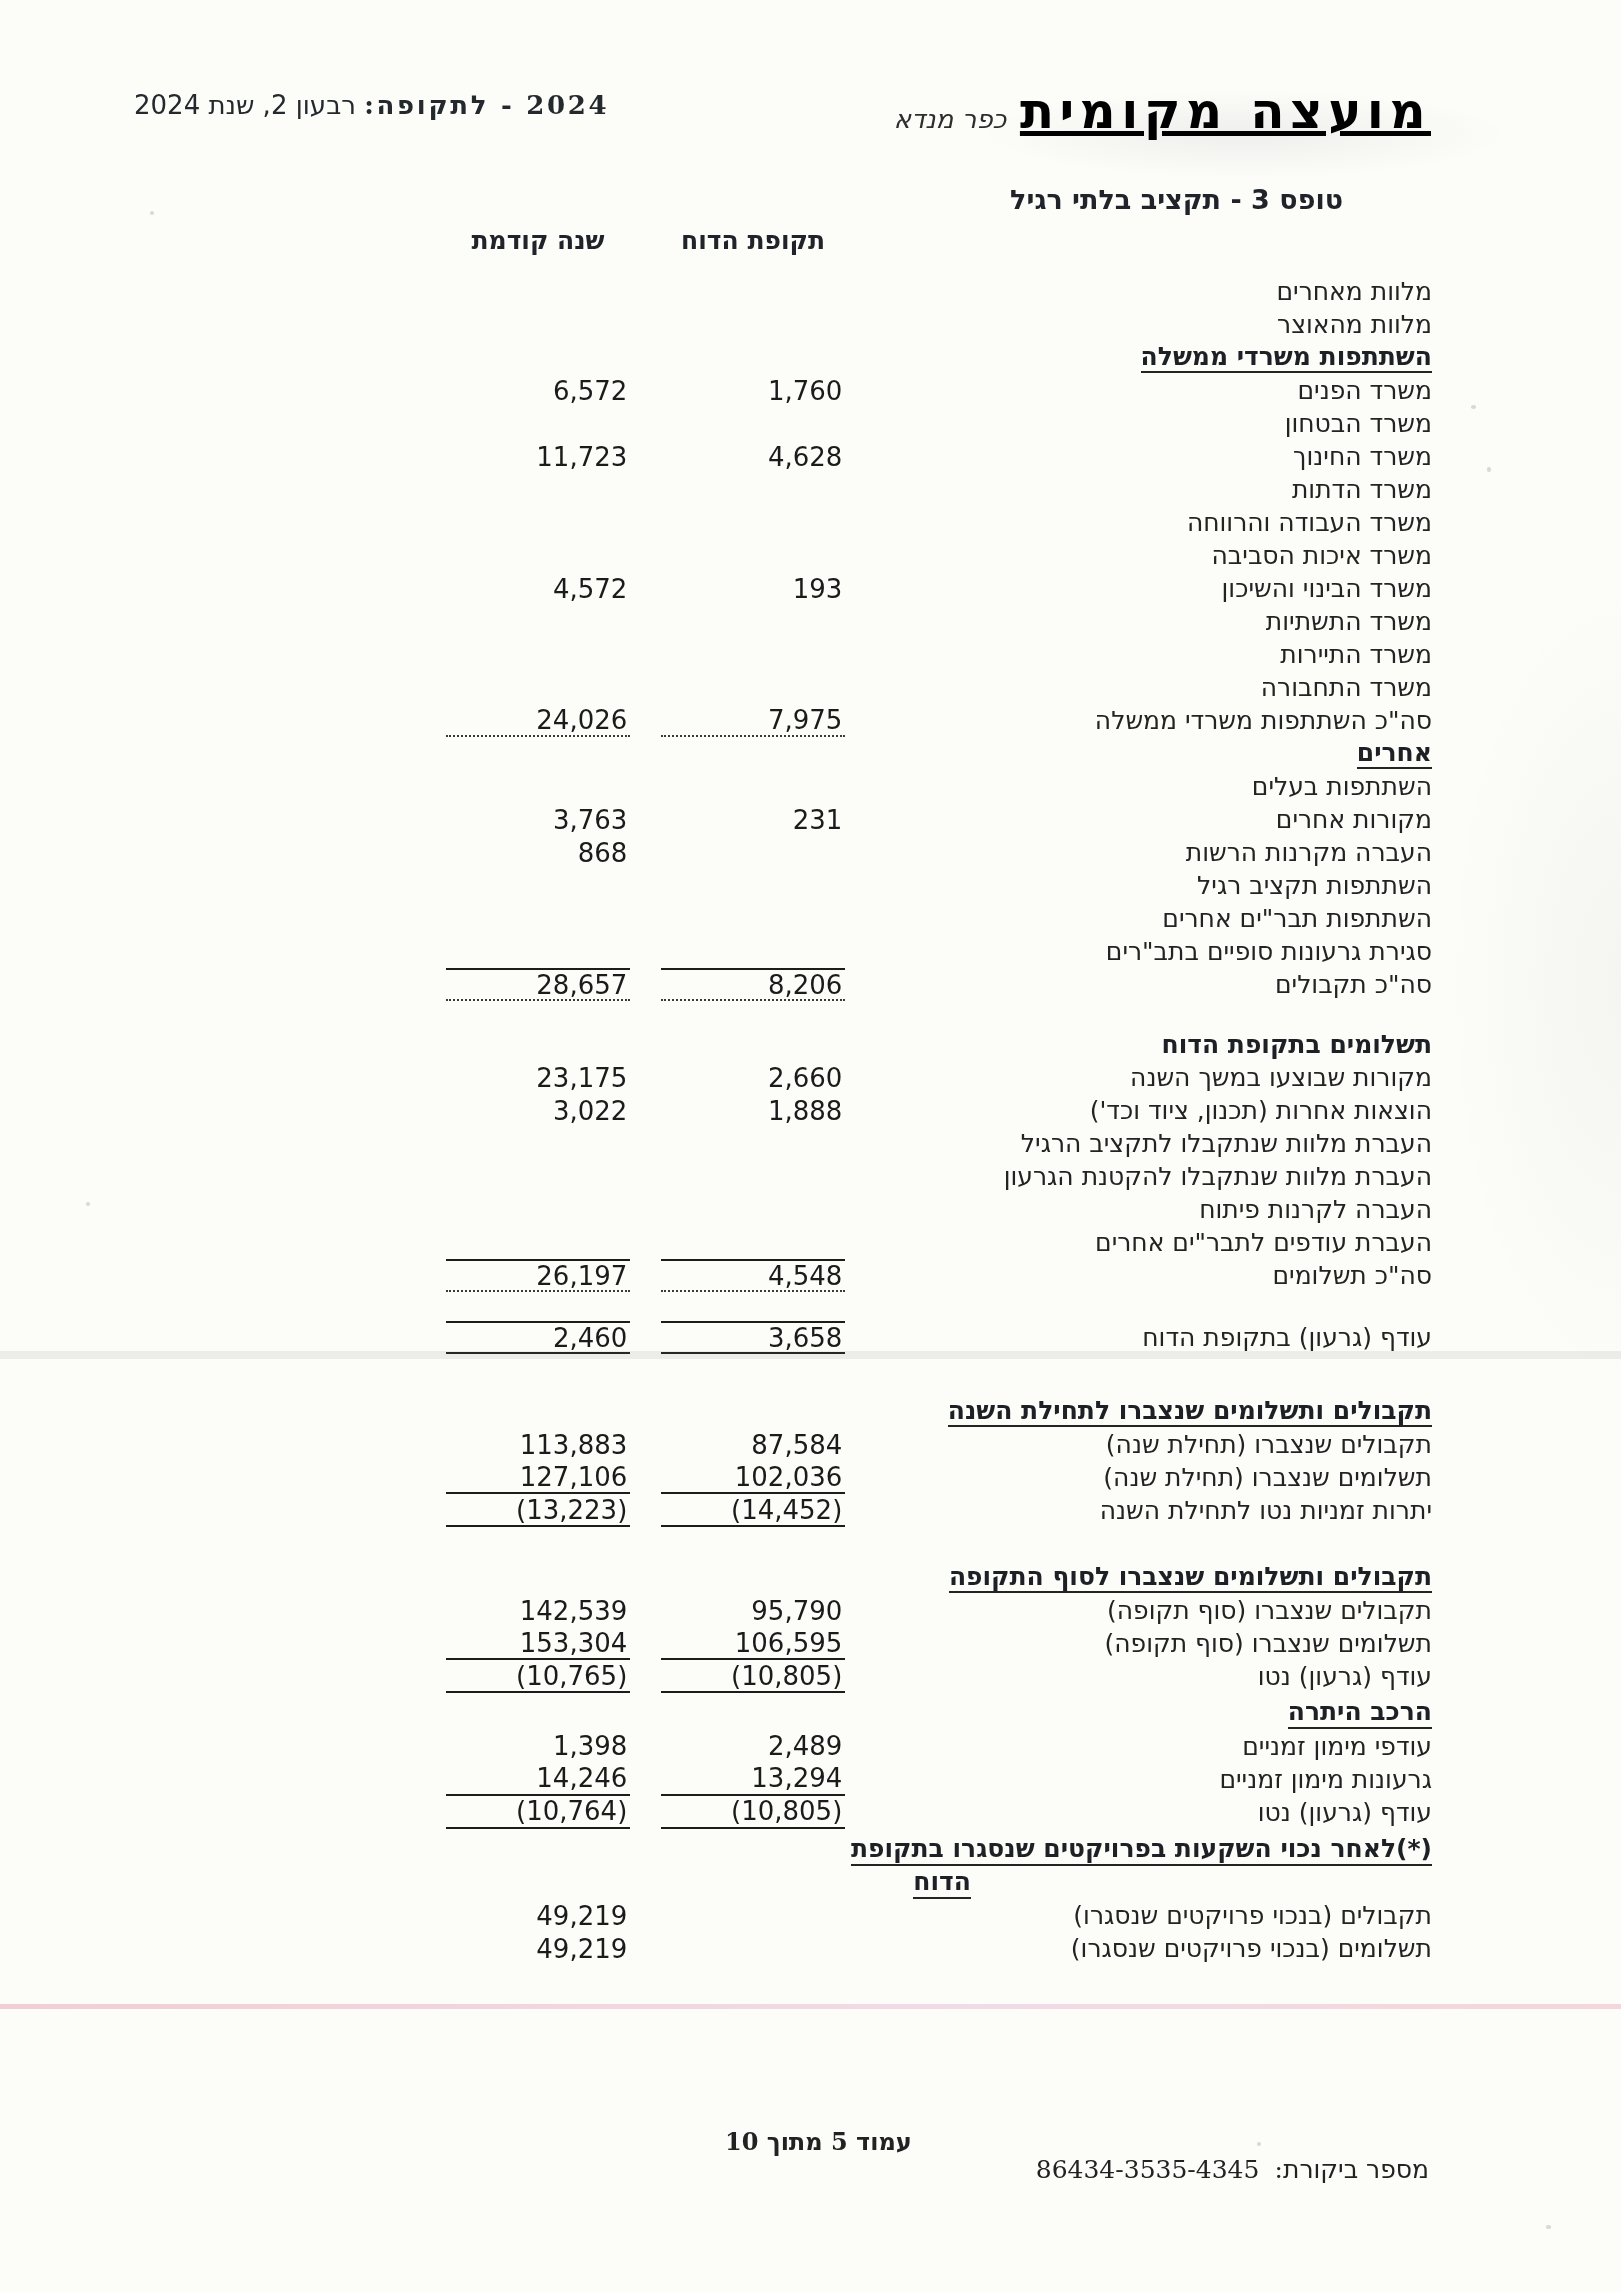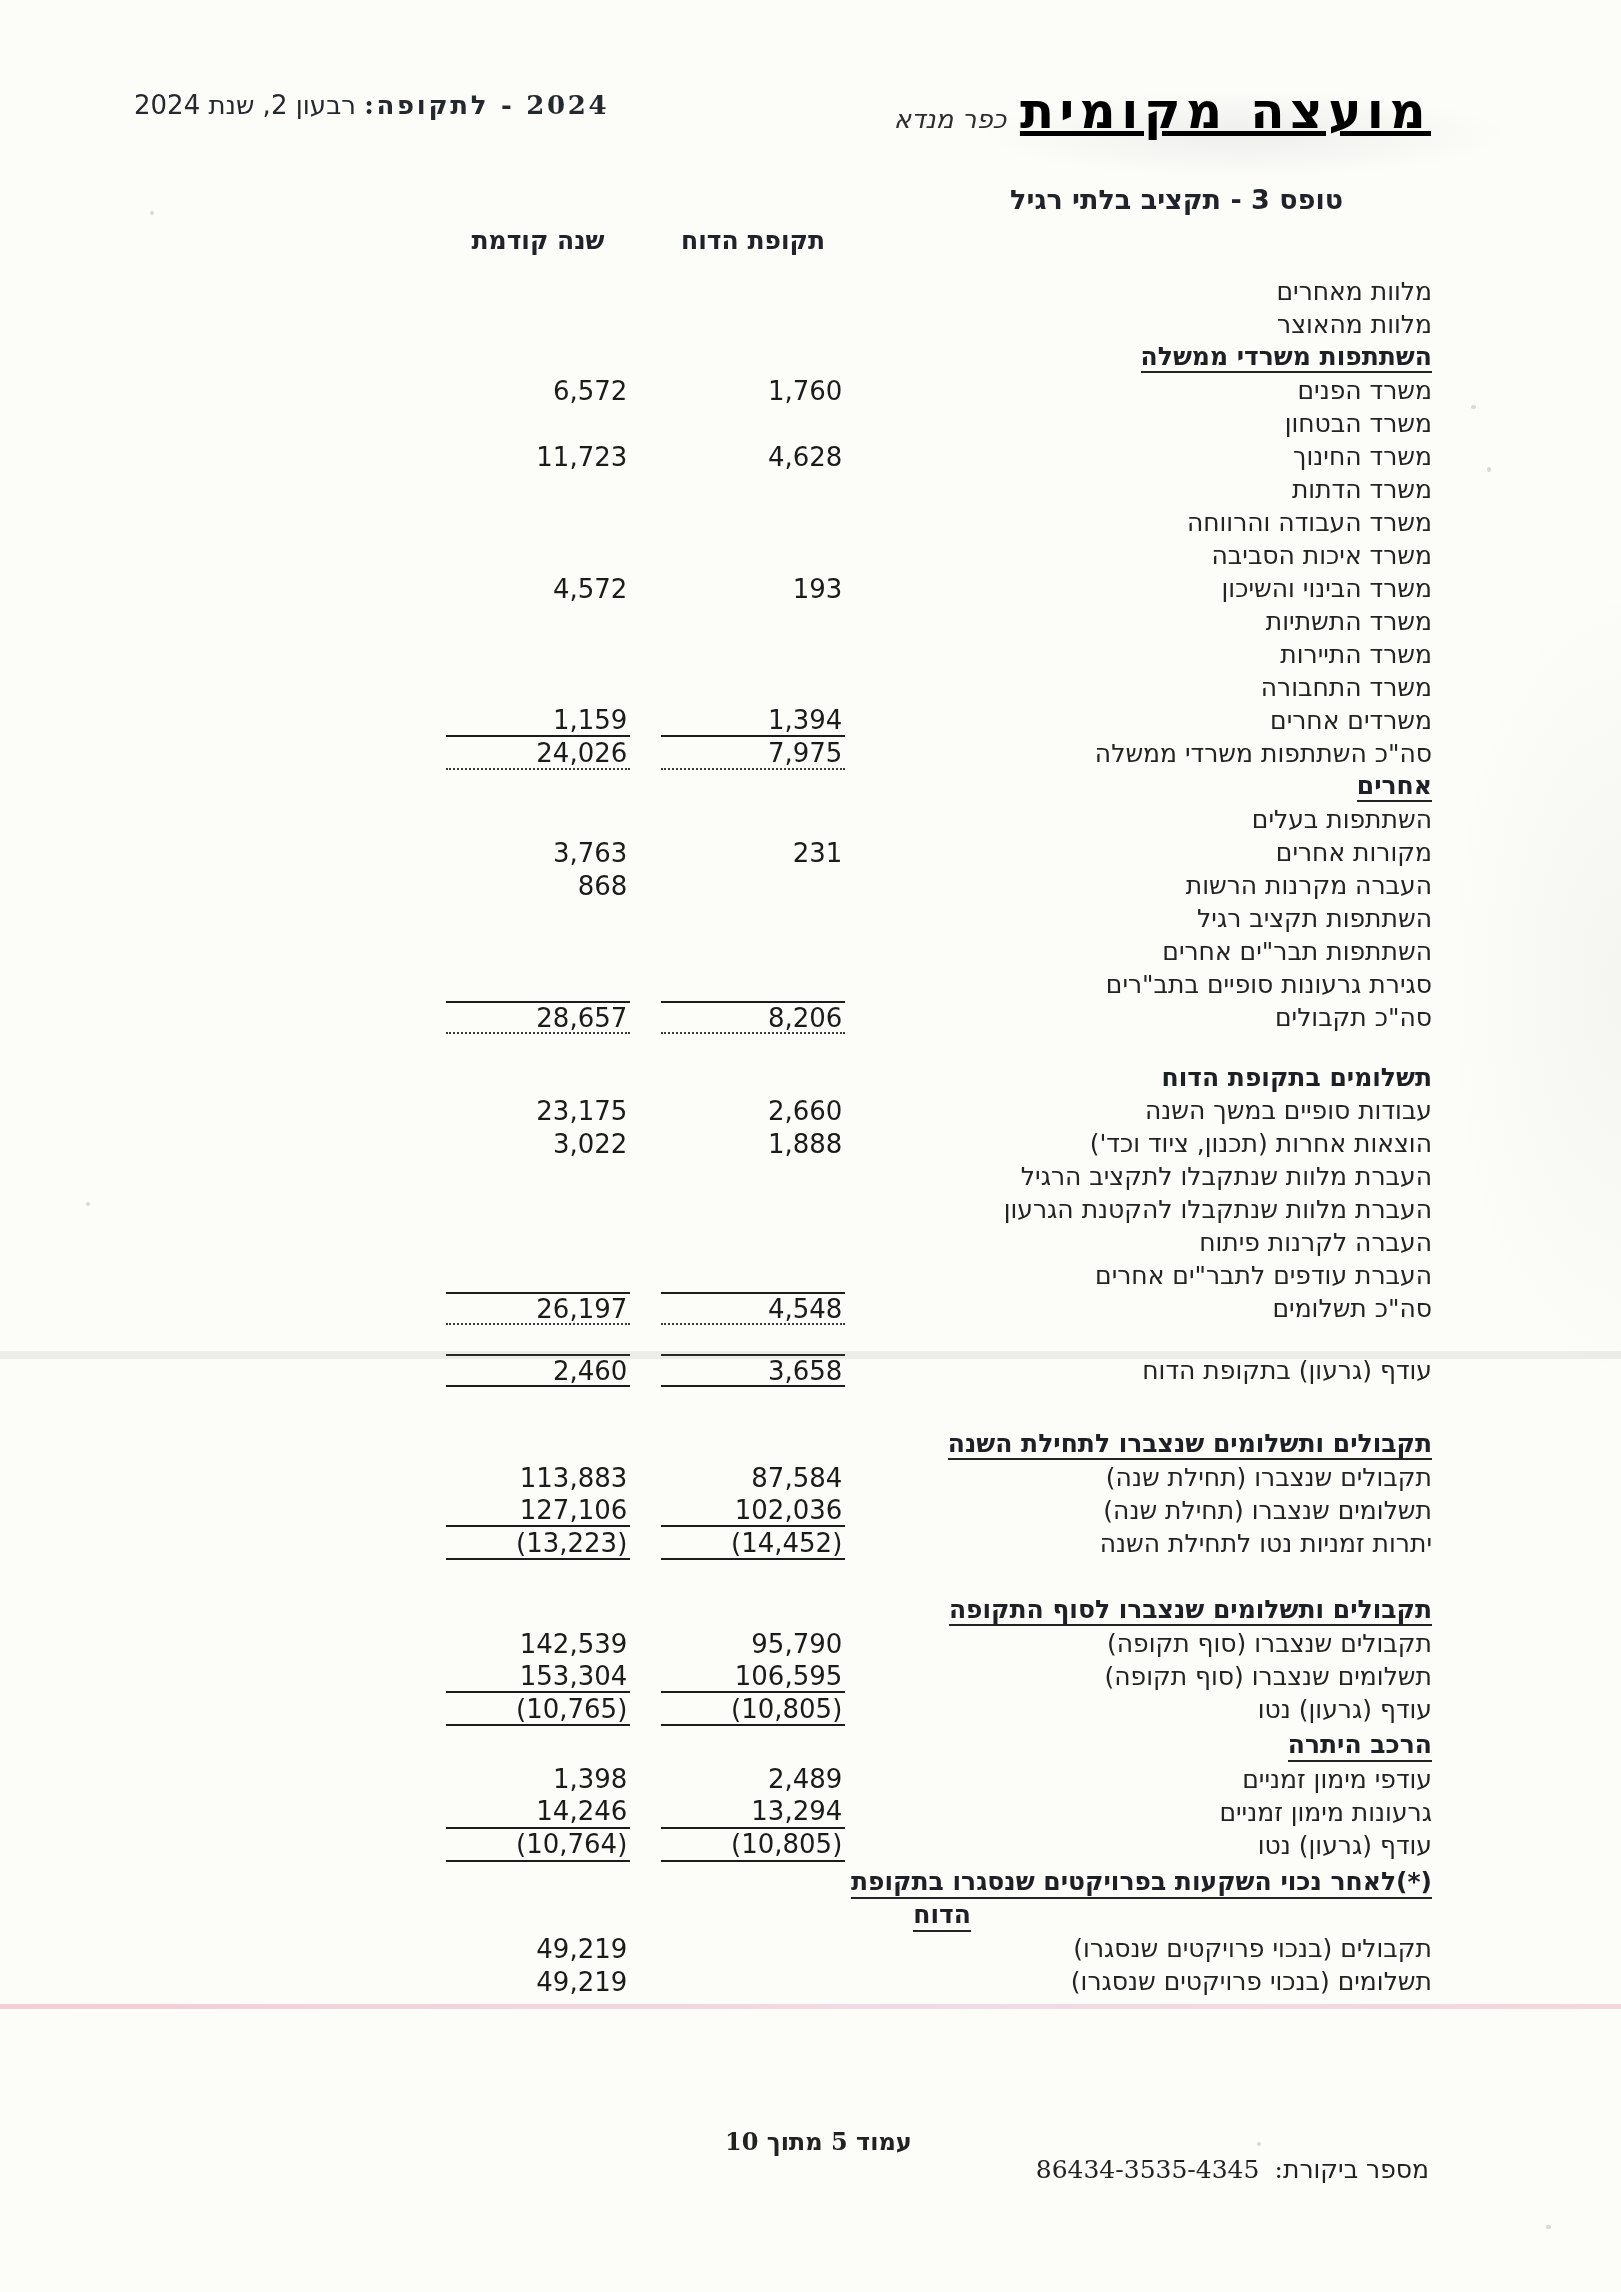--- a/index.html
+++ b/index.html
@@ -170,28 +170,20 @@
     </div>
     <div class="row">
       <div class="cell-v"></div>
       <div class="sp"></div>
       <div class="cell-v"></div>
       <div class="lbl">
         <span>משרד התחבורה</span>
       </div>
     </div>
     <div class="row">
-      <div class="cell-v rb">1,159</div>
-      <div class="sp"></div>
-      <div class="cell-v rb">1,394</div>
-      <div class="lbl">
-        <span>משרדים אחרים</span>
-      </div>
-    </div>
-    <div class="row">
       <div class="cell-v rd">24,026</div>
       <div class="sp"></div>
       <div class="cell-v rd">7,975</div>
       <div class="lbl">
         <span>סה"כ השתתפות משרדי ממשלה</span>
       </div>
     </div>
     <div class="row bold">
       <div class="cell-v"></div>
       <div class="sp"></div>
@@ -262,21 +254,21 @@
       <div class="cell-v"></div>
       <div class="lbl">
         <span>תשלומים בתקופת הדוח</span>
       </div>
     </div>
     <div class="row">
       <div class="cell-v">23,175</div>
       <div class="sp"></div>
       <div class="cell-v">2,660</div>
       <div class="lbl">
-        <span>עבודות סופיים במשך השנה</span>
+        <span>מקורות שבוצעו במשך השנה</span>
       </div>
     </div>
     <div class="row">
       <div class="cell-v">3,022</div>
       <div class="sp"></div>
       <div class="cell-v">1,888</div>
       <div class="lbl">
         <span>הוצאות אחרות (תכנון, ציוד וכד')</span>
       </div>
     </div>

